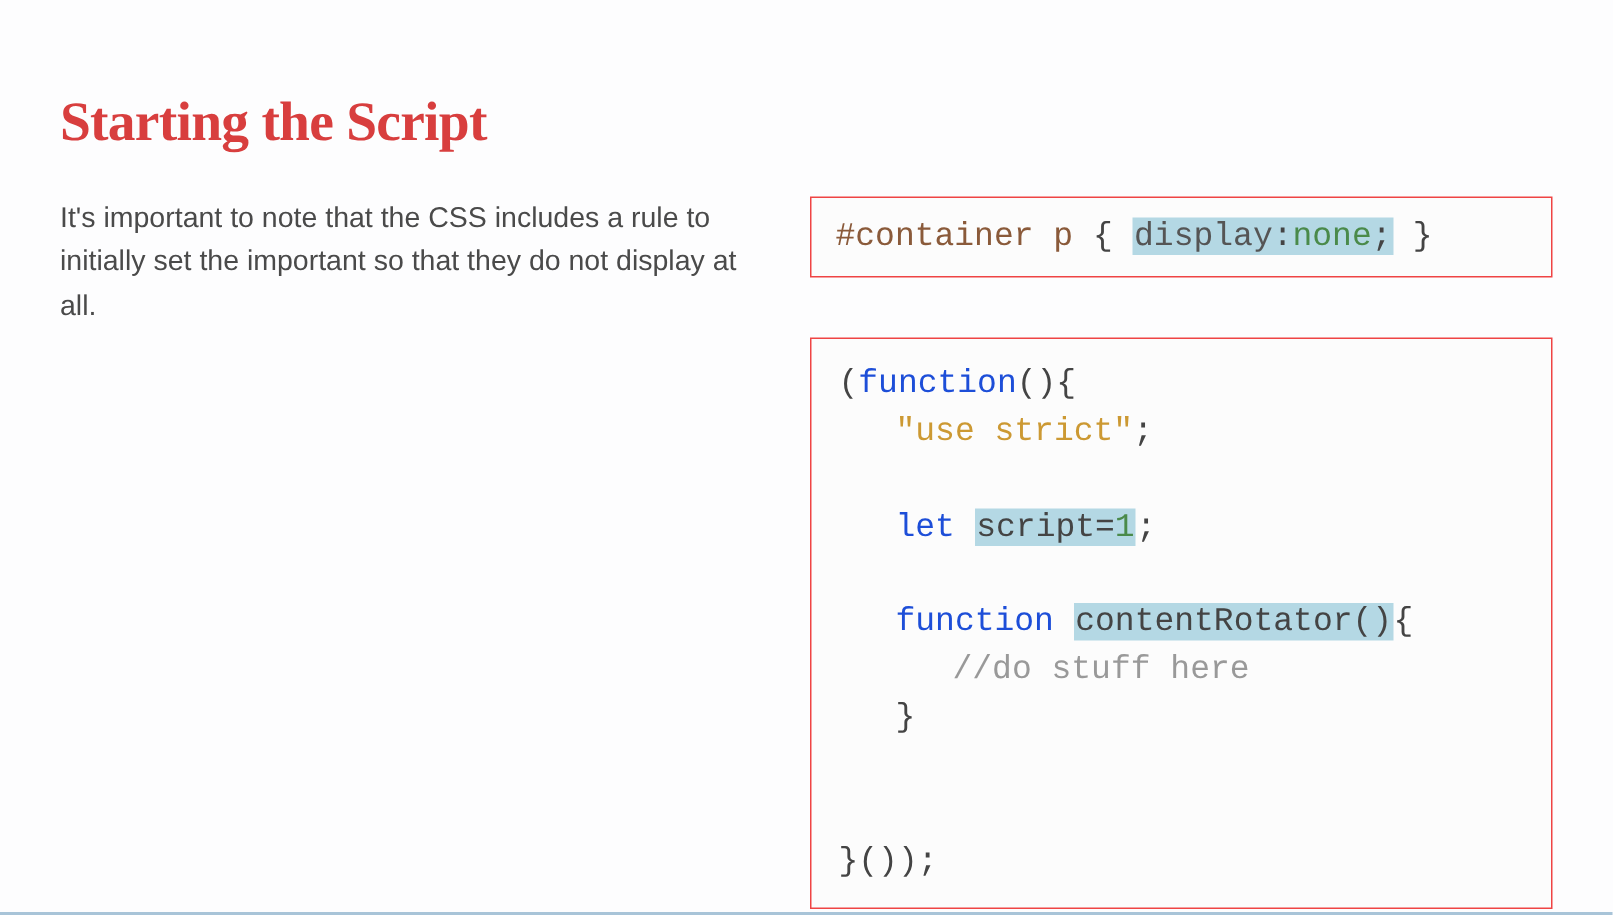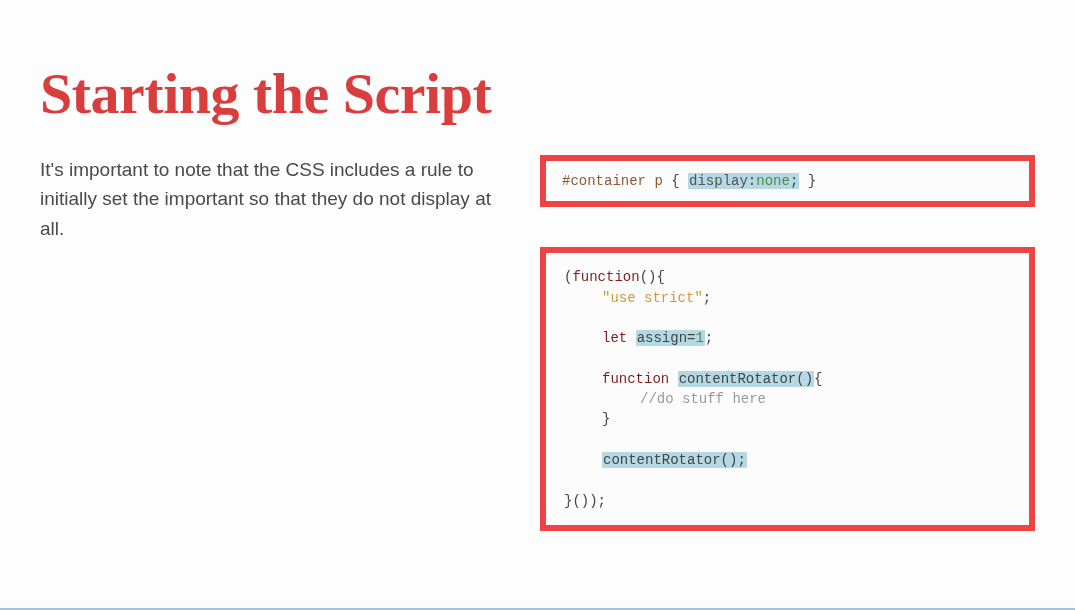--- a/index.html
+++ b/index.html
@@ -13,21 +13,21 @@
       background: #fdfdfe;
       font-family: -apple-system, BlinkMacSystemFont, 'Segoe UI', Helvetica, Arial, sans-serif;
       position: relative;
       border-bottom: 2px solid #a8c4d8;
     }
     .slide {
       padding: 60px 40px 40px 40px;
     }
     .title {
       font-family: Georgia, 'Times New Roman', serif;
-      font-size: 58px;
+      font-size: 37px;
       font-weight: 900;
       color: #d83e3e;
       margin-bottom: 28px;
       letter-spacing: -0.5px;
     }
     .content {
       display: flex;
       gap: 40px;
     }
     .left-col {
@@ -36,34 +36,34 @@
       font-size: 19px;
       line-height: 1.55;
     }
     .left-col p {
       margin-bottom: 28px;
     }
     .right-col {
       flex: 1;
     }
     .code-box {
-      border: 6px solid #ef4444;
+      border: 1px solid #ef4444;
       padding: 14px 18px;
       font-family: 'Courier New', Courier, monospace;
-      font-size: 14px;
+      font-size: 22px;
       line-height: 1.45;
       color: #444;
       margin-bottom: 40px;
       background: #fcfcfc;
     }
     .code-box.small-pad {
       padding: 10px 16px;
     }
     .selector { color: #8a5a3a; }
-    .keyword { color: #7f1d1d; }
+    .keyword { color: #1d4ed8; }
     .prop { color: #555; }
     .val { color: #4a8a4a; }
     .string { color: #cc9933; }
     .num { color: #4a8a4a; }
     .comment { color: #999; }
     .hl {
       background: #b4d8e4;
       padding: 0 1px;
     }
     .indent1 { padding-left: 38px; display: inline-block; }
@@ -83,26 +83,25 @@
     <div class="right-col">
 
       <div class="code-box small-pad">
         <span class="selector">#container p</span><span> </span><span>{</span><span> </span><span class="hl"><span class="prop">display</span><span>:</span><span class="val">none</span><span>;</span></span><span> </span><span>}</span>
       </div>
 
       <div class="code-box">
         <div><span>(</span><span class="keyword">function</span><span>(){</span></div>
         <div><span class="indent1"><span class="string">"use strict"</span><span>;</span></span></div>
         <div>&nbsp;</div>
-        <div><span class="indent1"><span class="keyword">let</span><span> </span><span class="hl"><span>assign=</span><span class="num">1</span></span><span>;</span></span></div>
+        <div><span class="indent1"><span class="keyword">let</span><span> </span><span class="hl"><span>script=</span><span class="num">1</span></span><span>;</span></span></div>
         <div>&nbsp;</div>
         <div><span class="indent1"><span class="keyword">function</span><span> </span><span class="hl">contentRotator()</span><span>{</span></span></div>
         <div><span class="indent2 comment">//do stuff here</span></div>
         <div><span class="indent1">}</span></div>
         <div>&nbsp;</div>
-        <div><span class="indent1"><span class="hl">contentRotator();</span></span></div>
         <div>&nbsp;</div>
         <div>}());</div>
       </div>
 
     </div>
   </div>
 </div>
 
 </body></html>

